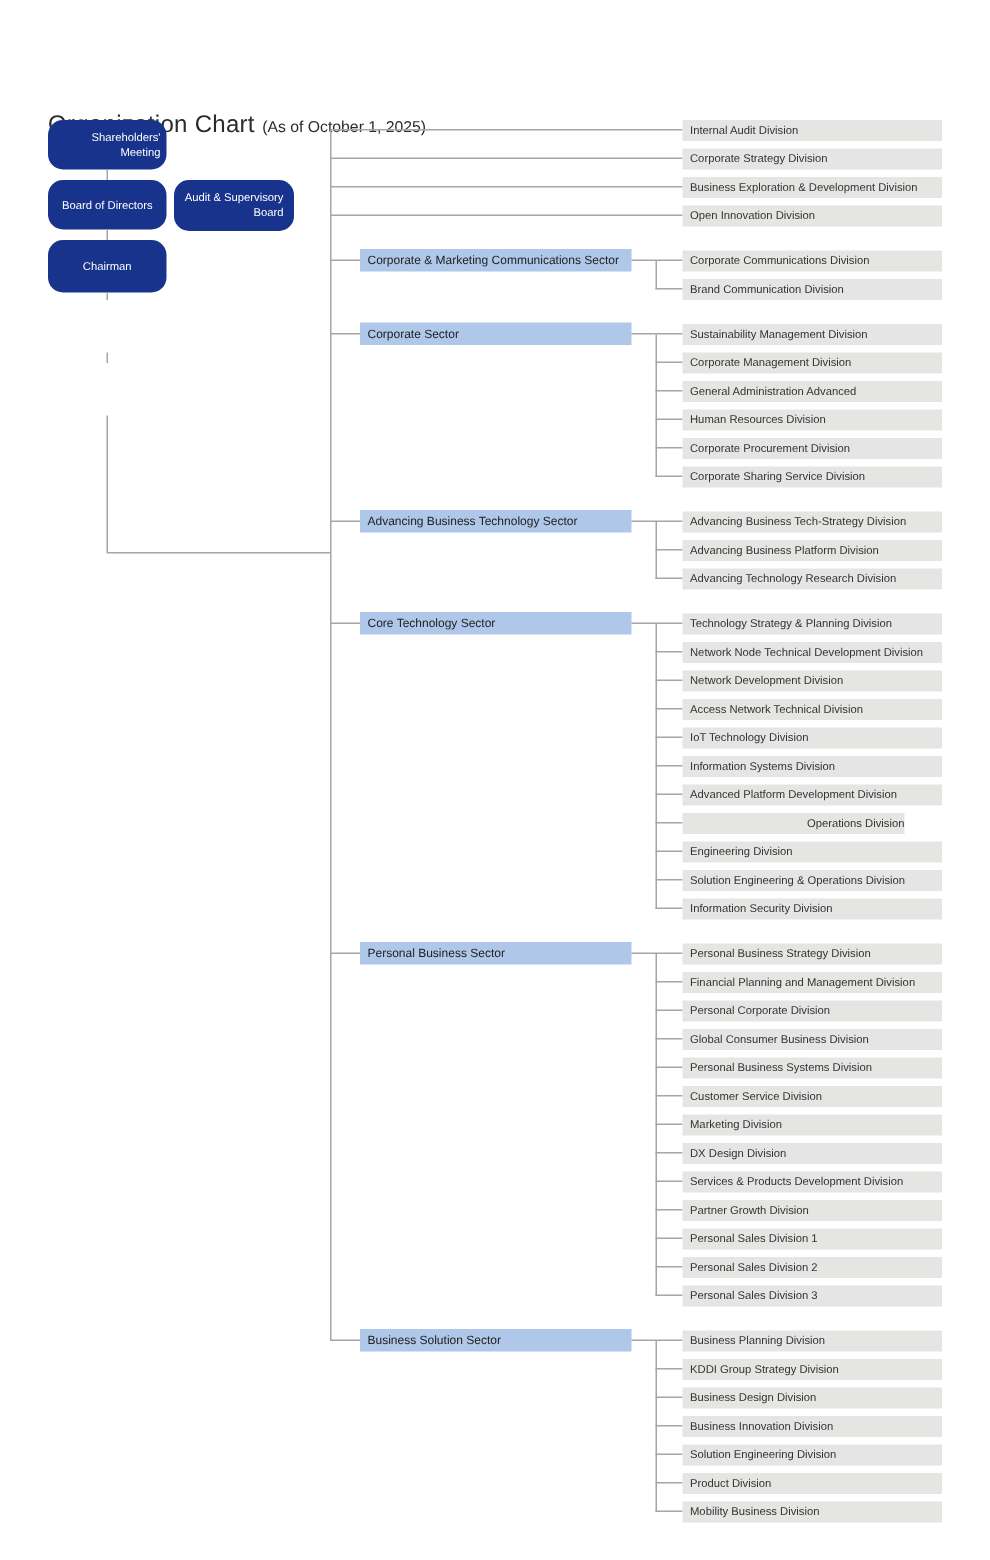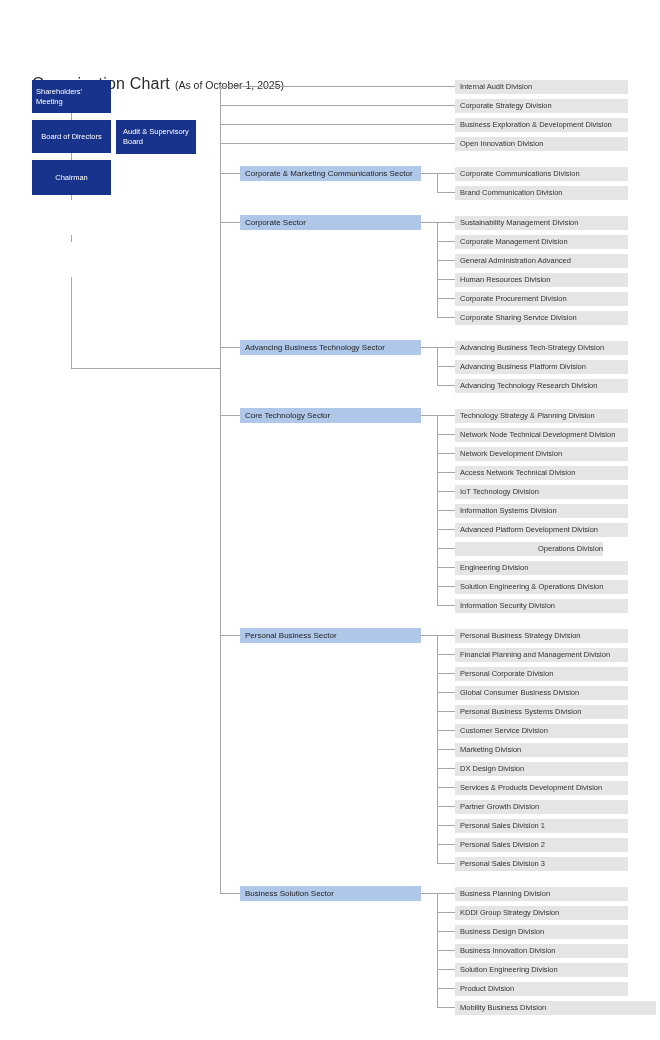--- a/index.html
+++ b/index.html
@@ -16,21 +16,21 @@
 
   #chart { position: absolute; left: 0; top: 0; width: 660px; height: 1040px; }
 
   .hline, .vline { position: absolute; background: #a6a6a6; }
 
   .navy-box {
     position: absolute; box-sizing: border-box;
     background: #17338b; color: #ffffff;
     font-size: 7.5px; line-height: 1.3;
     display: flex; align-items: center; justify-content: center;
-    text-align: left; padding: 0 4px;
+    text-align: right; padding: 0 4px; border-radius: 10px;
   }
   .navy-box.audit { padding: 0 7px; }
 
   .sector-box {
     position: absolute; box-sizing: border-box;
     background: #afc7e8; color: #222222;
     font-size: 8px; line-height: 15px;
     padding-left: 5px; white-space: nowrap; overflow: hidden;
   }
   .division-box {
@@ -160,15 +160,15 @@
     <div class="division-box" style="left: 455px; top: 905.5px; width: 173px; height: 14px;">KDDI Group Strategy Division</div>
     <div class="hline" style="left: 437px; top: 931px; width: 18px; height: 1px;"></div>
     <div class="division-box" style="left: 455px; top: 924.5px; width: 173px; height: 14px;">Business Design Division</div>
     <div class="hline" style="left: 437px; top: 950px; width: 18px; height: 1px;"></div>
     <div class="division-box" style="left: 455px; top: 943.5px; width: 173px; height: 14px;">Business Innovation Division</div>
     <div class="hline" style="left: 437px; top: 969px; width: 18px; height: 1px;"></div>
     <div class="division-box" style="left: 455px; top: 962.5px; width: 173px; height: 14px;">Solution Engineering Division</div>
     <div class="hline" style="left: 437px; top: 988px; width: 18px; height: 1px;"></div>
     <div class="division-box" style="left: 455px; top: 981.5px; width: 173px; height: 14px;">Product Division</div>
     <div class="hline" style="left: 437px; top: 1007px; width: 18px; height: 1px;"></div>
-    <div class="division-box" style="left: 455px; top: 1000.5px; width: 201px; height: 14px;">Mobility Business Division</div>
+    <div class="division-box" style="left: 455px; top: 1000.5px; width: 173px; height: 14px;">Mobility Business Division</div>
     <div class="vline" style="left: 219.5px; top: 86.5px; width: 1px; height: 807px;"></div>
   </div>
 
 </body></html>

